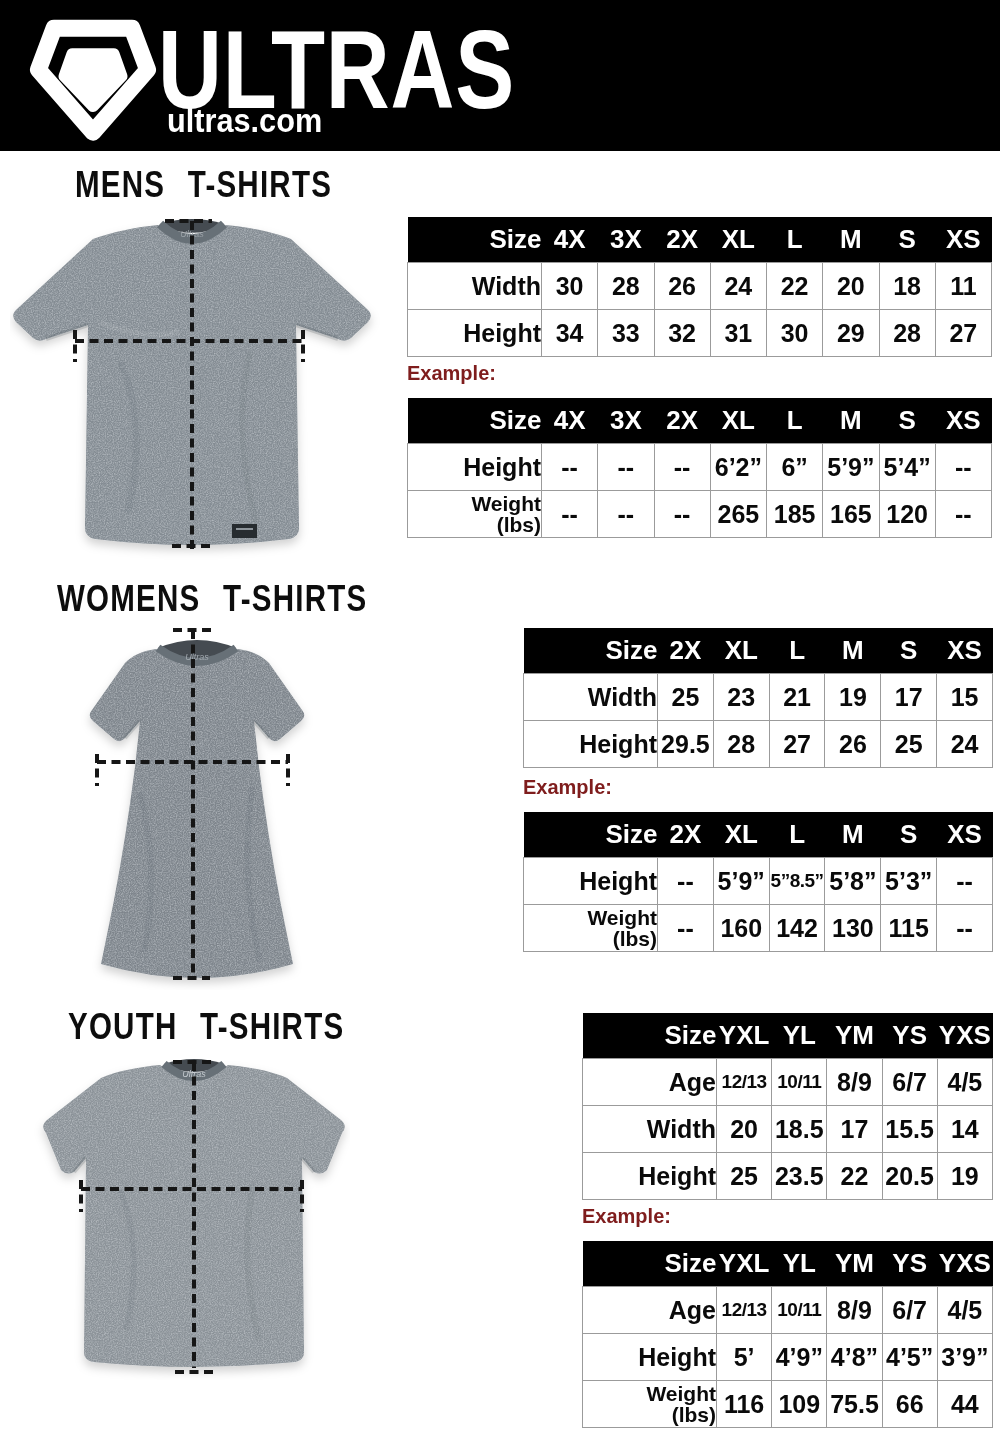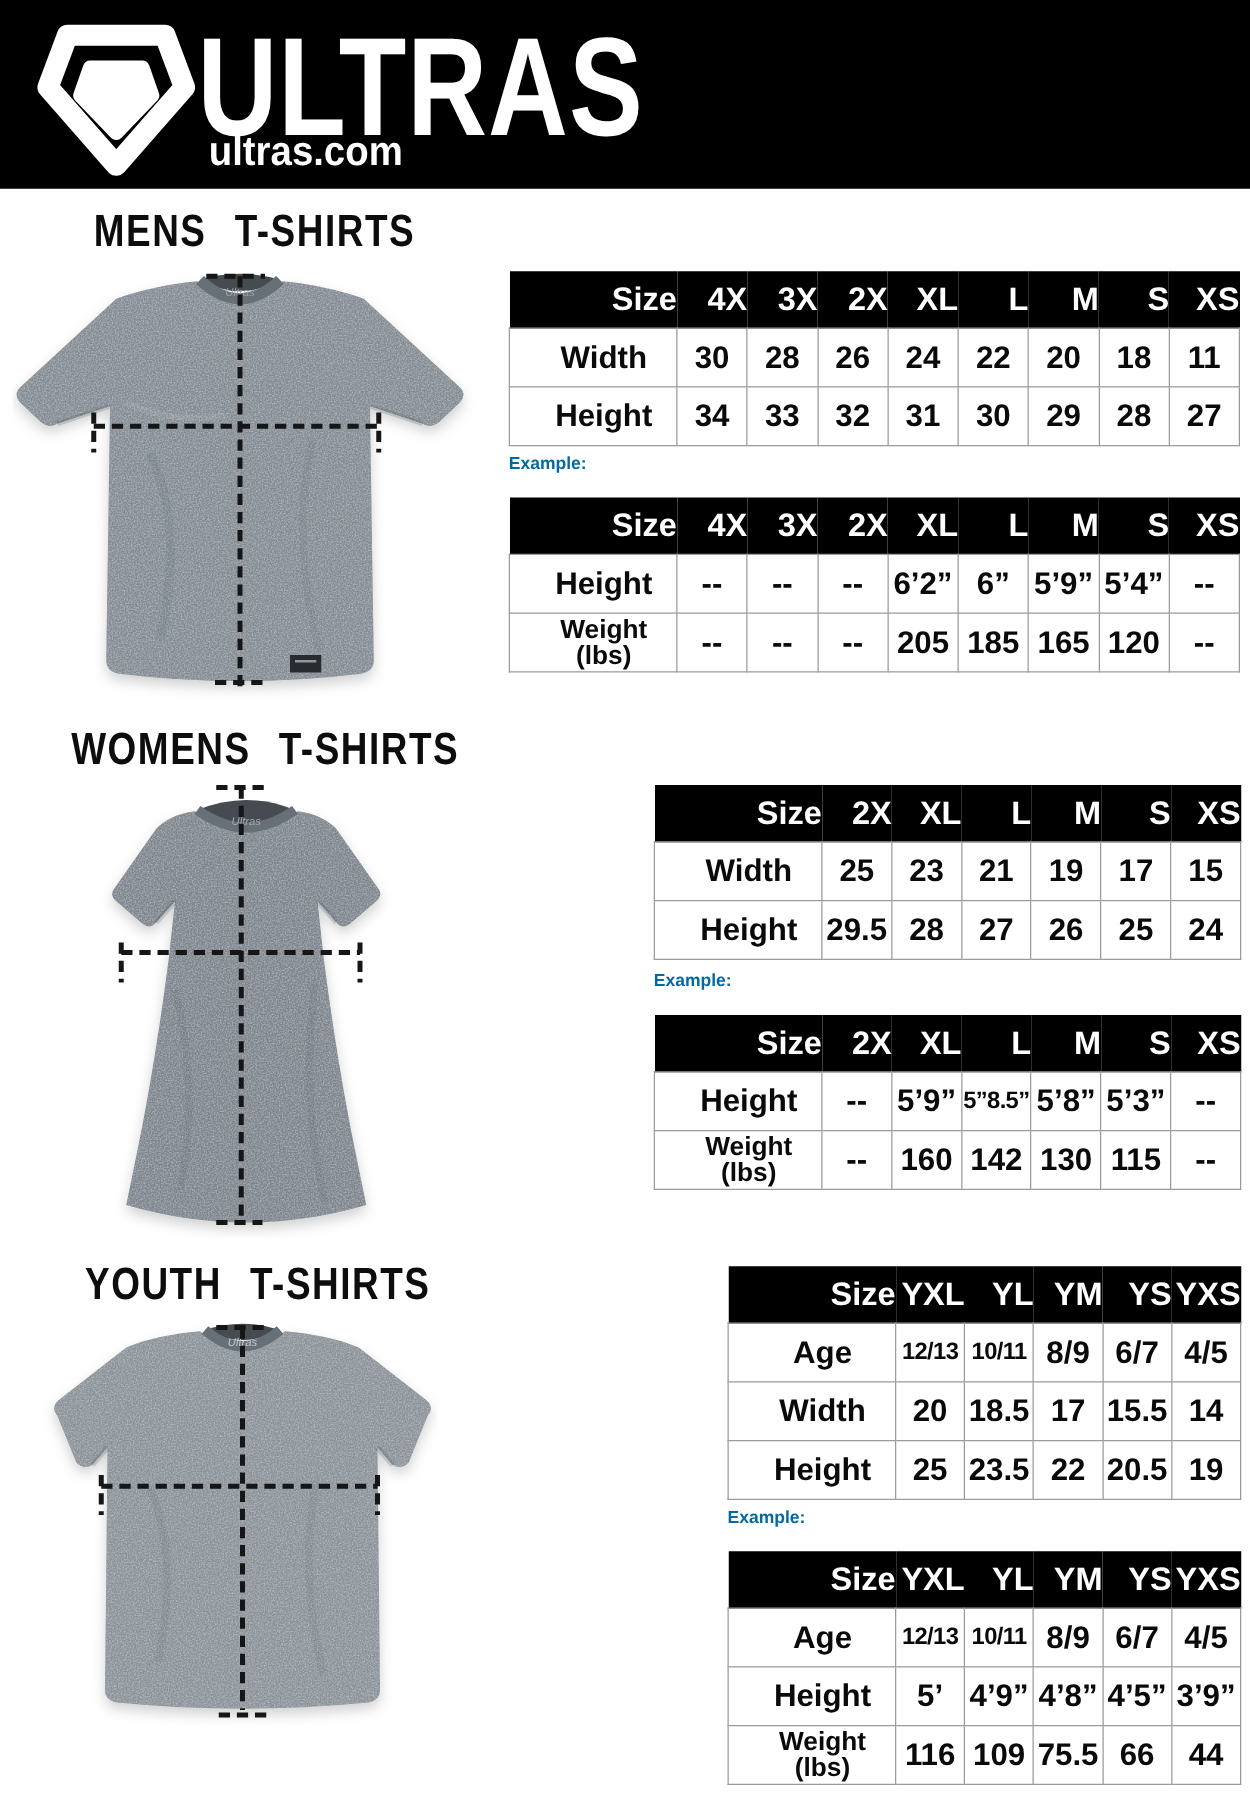--- a/index.html
+++ b/index.html
@@ -24,40 +24,40 @@
   
   .sec-title{
     position:absolute;margin:0;font-size:36px;font-weight:bold;color:#0d0d0d;
     transform:scaleX(0.82);transform-origin:left top;white-space:nowrap;
     letter-spacing:1.5px;word-spacing:16px;line-height:1;
   }
   #mens-title{left:75px;top:167px;}
   #womens-title{left:57px;top:581px;}
   #youth-title{left:68px;top:1009px;}
   
-  .example-label{position:absolute;font-size:14px;font-weight:bold;color:#0369a1;}
+  .example-label{position:absolute;font-size:20px;font-weight:bold;color:#7f1d1d;}
   #mens-example-label{left:407px;top:362px;}
   #womens-example-label{left:523px;top:776px;}
   #youth-example-label{left:582px;top:1205px;}
   
   .size-table{
     position:absolute;border-collapse:collapse;table-layout:fixed;
     text-align:center;
   }
   .size-table thead th{
     background:#000;color:#fff;font-size:26px;font-weight:bold;height:45px;
-    border:none;padding:0;text-align:right;
+    border:none;padding:0;
   }
   .size-table th.label-col{text-align:right;padding-left:17px;width:117px;}
   .size-table tbody th,
   .size-table tbody td{
     border:1px solid #9b9b9b;height:46px;padding:0;
     font-size:25px;font-weight:bold;color:#0a0a0a;background:#fff;
   }
-  .size-table tbody th{text-align:center;padding-left:17px;}
+  .size-table tbody th{text-align:right;padding-left:17px;}
   .size-table tbody th.two-line{font-size:21px;line-height:1.02;white-space:pre-line;}
   .size-table tbody td.small{font-size:19px;letter-spacing:-0.5px;}
   #mens-size-table   {left:407px;top:217px;width:585px;}
   #mens-example-table{left:407px;top:398px;width:585px;}
   #womens-size-table   {left:523px;top:628px;width:470px;}
   #womens-example-table{left:523px;top:812px;width:470px;}
   #youth-size-table   {left:582px;top:1013px;width:411px;}
   #youth-example-table{left:582px;top:1241px;width:411px;}
   
   .shirt-svg{position:absolute;}
@@ -191,21 +191,21 @@
           <td>5’9”</td>
           <td>5’4”</td>
           <td>--</td>
         </tr>
         <tr>
           <th class="two-line">Weight
 (lbs)</th>
           <td>--</td>
           <td>--</td>
           <td>--</td>
-          <td>205</td>
+          <td>265</td>
           <td>185</td>
           <td>165</td>
           <td>120</td>
           <td>--</td>
         </tr>
       </tbody>
     </table>
 
   <h2 class="sec-title" id="womens-title">WOMENS T-SHIRTS</h2>
 

